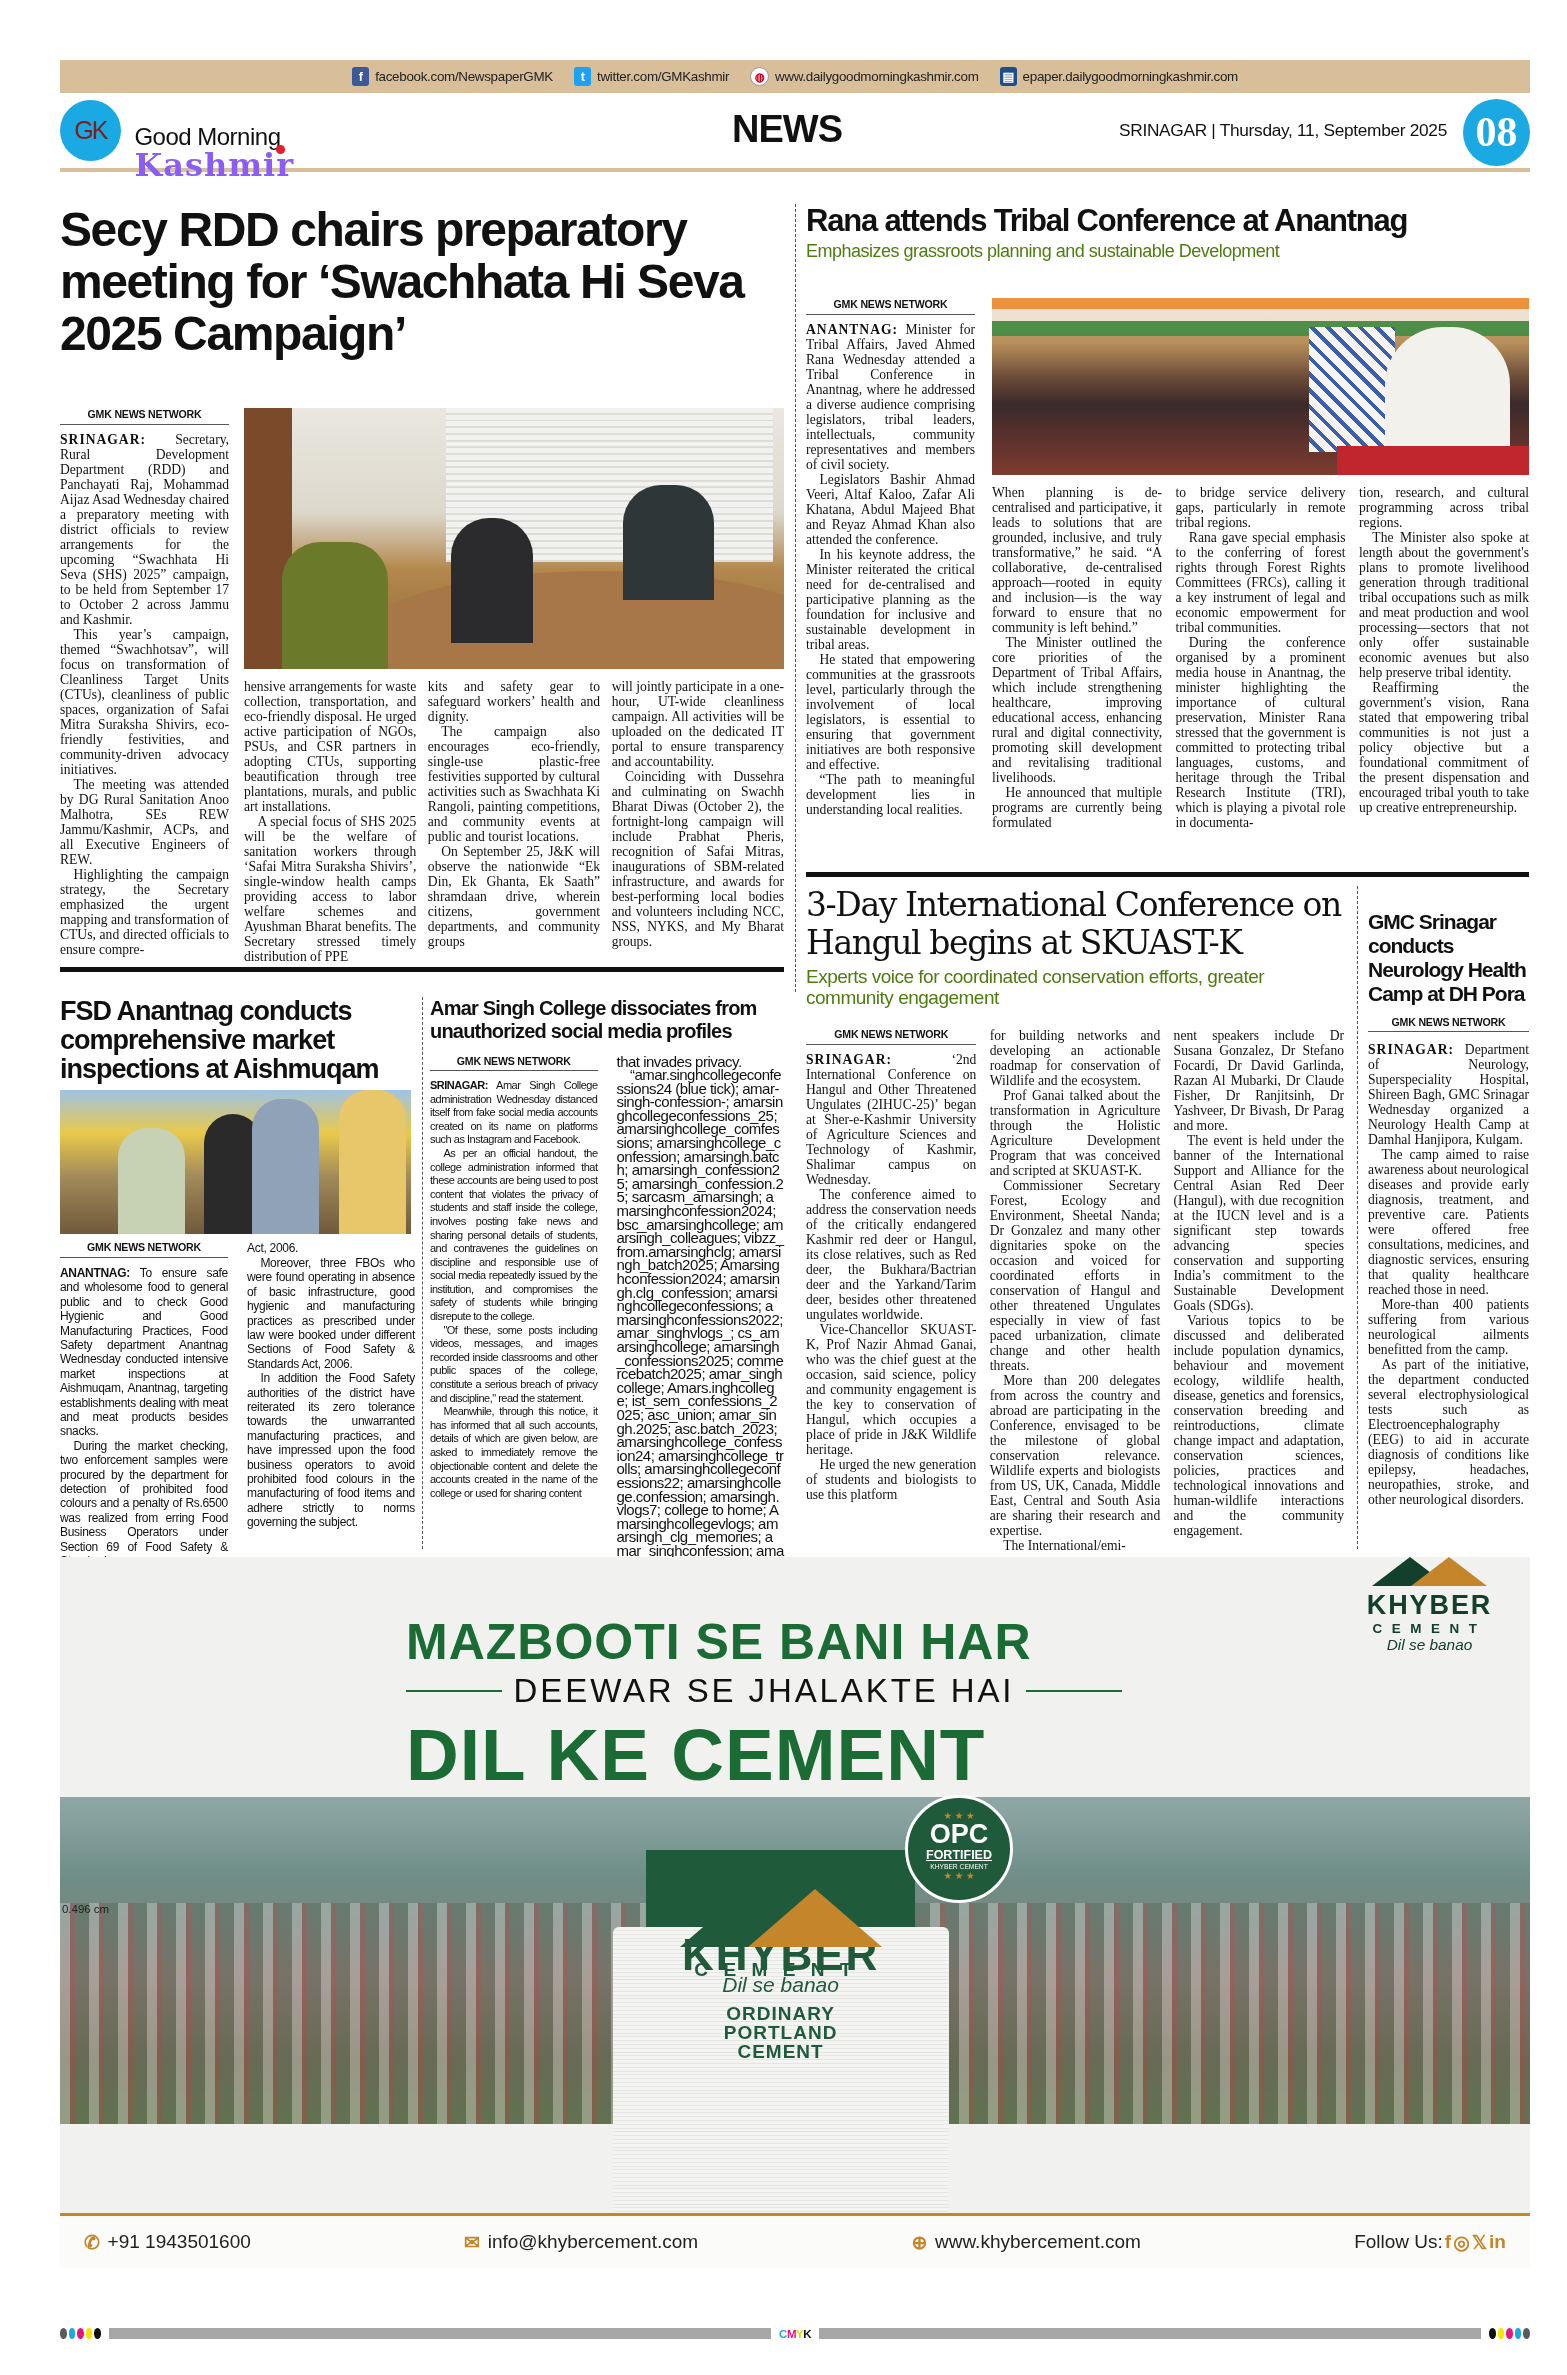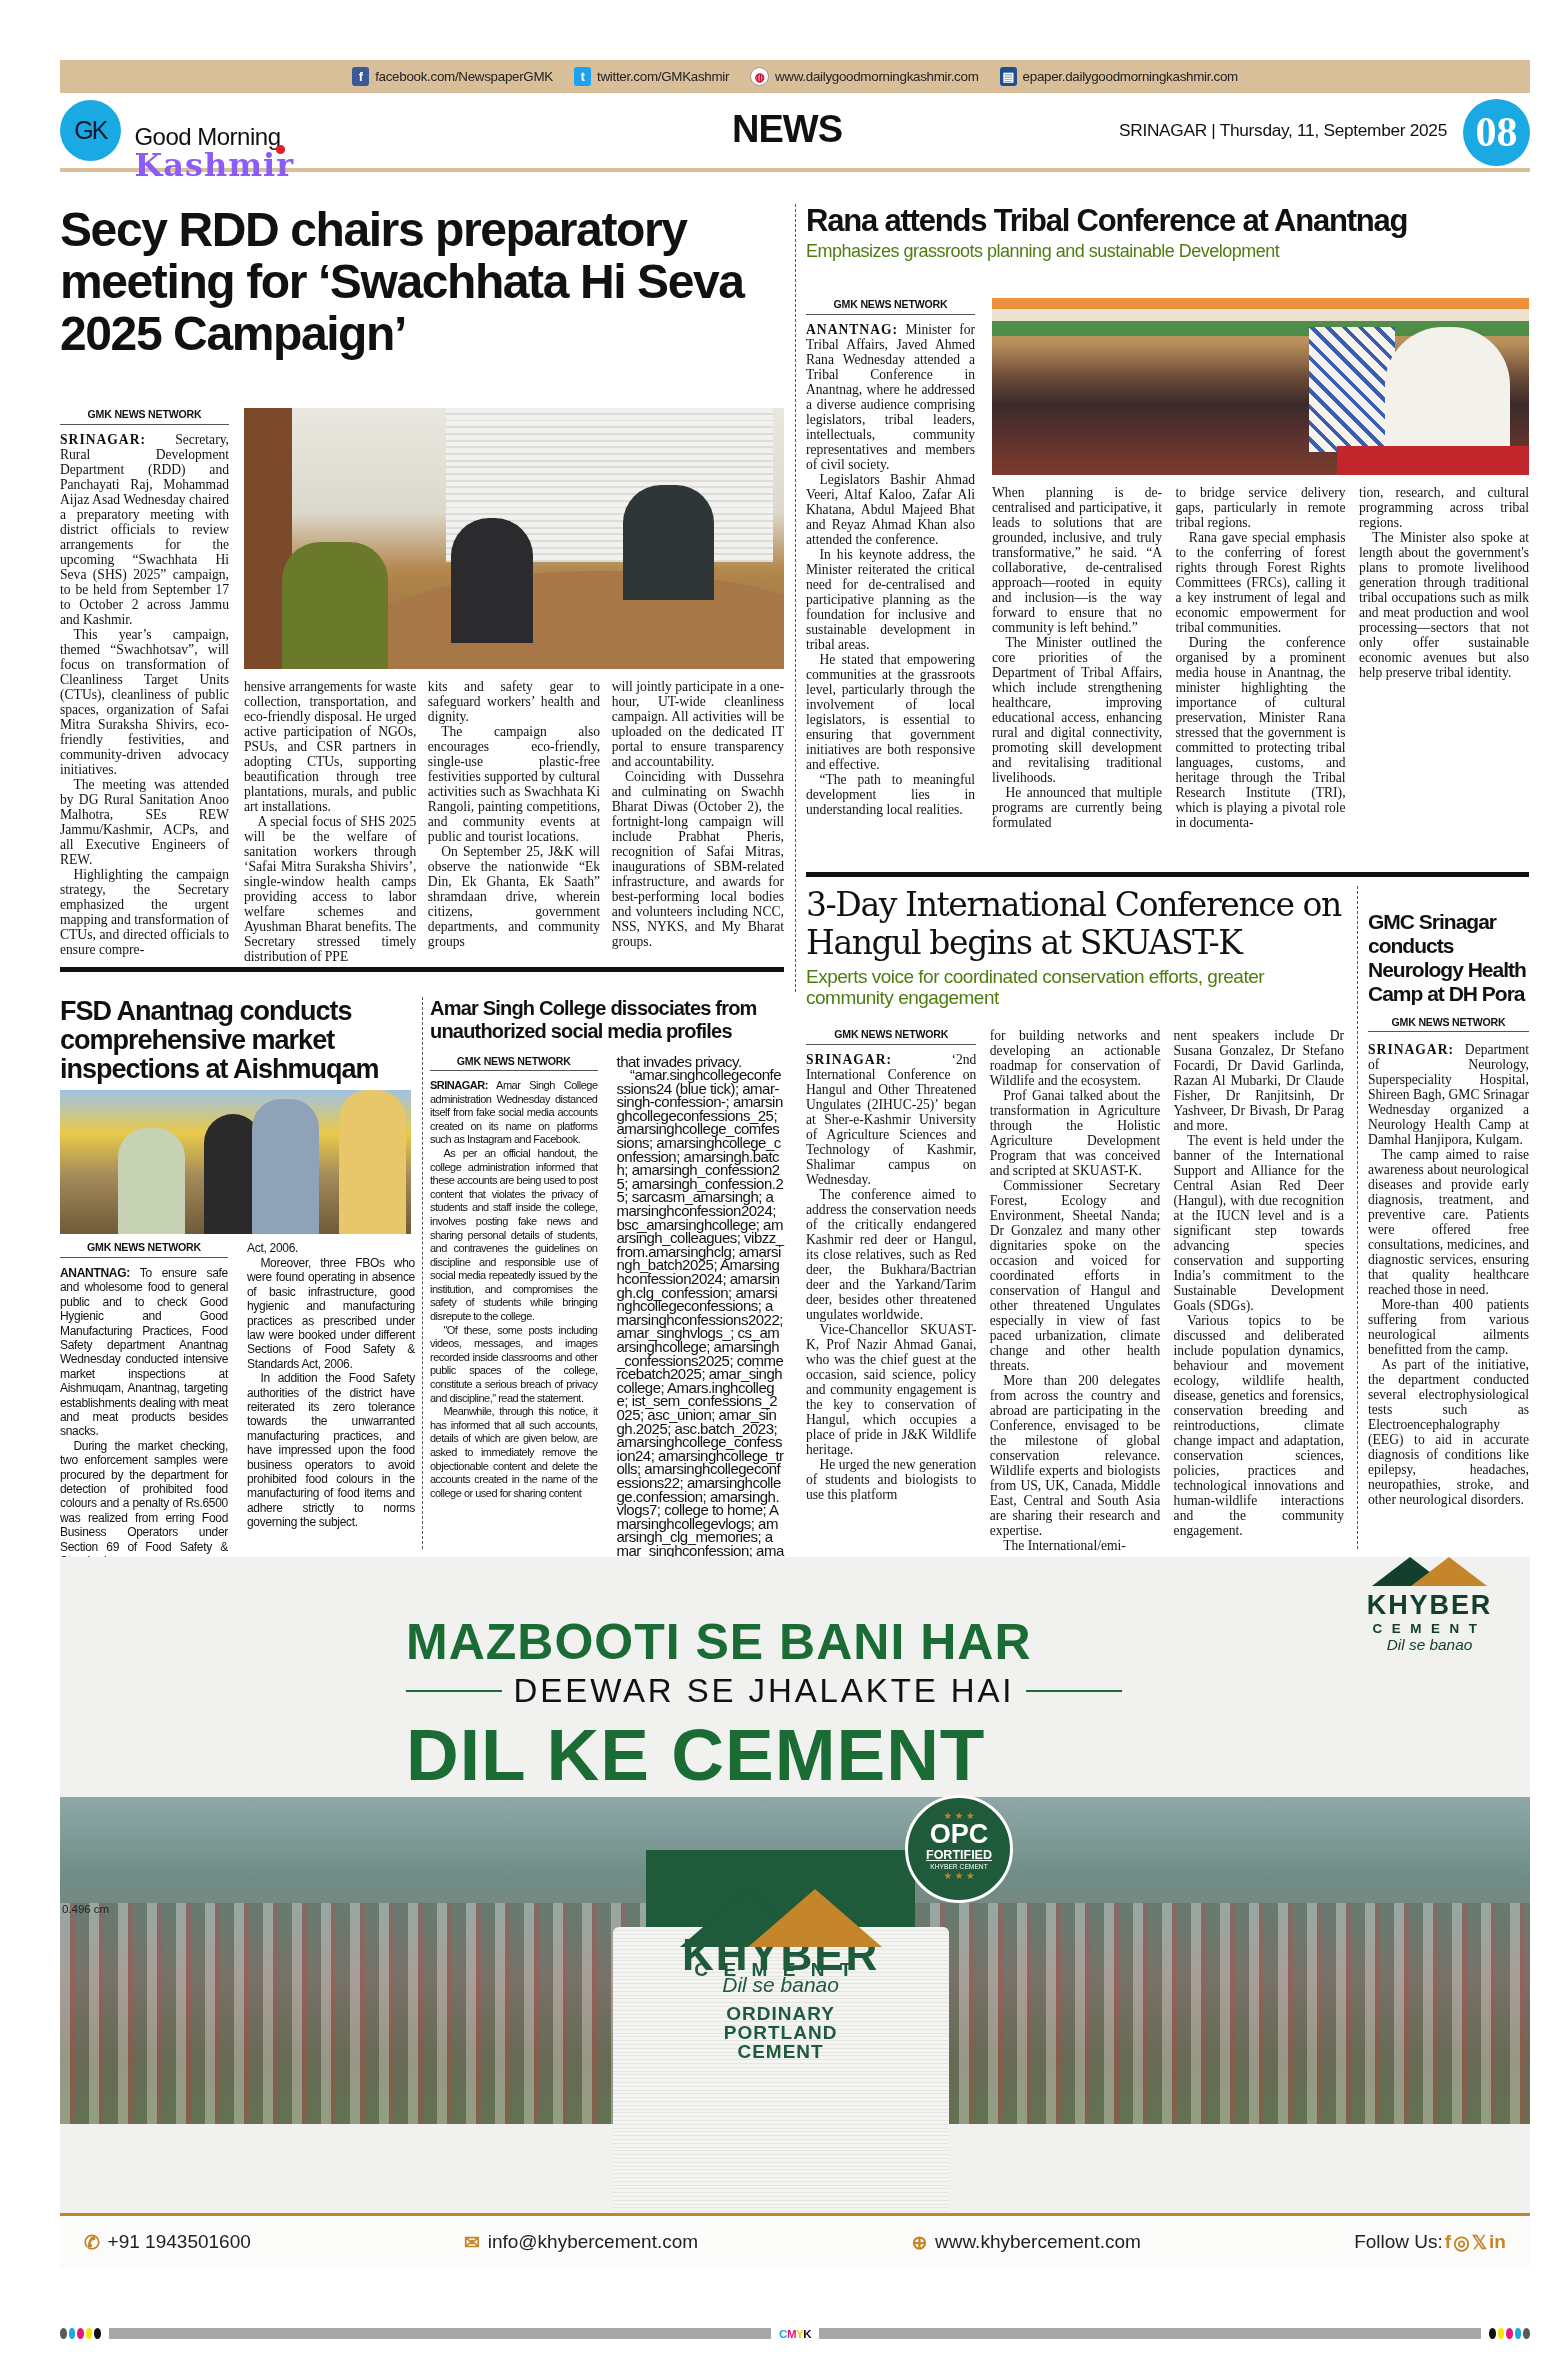--- a/index.html
+++ b/index.html
@@ -10,21 +10,21 @@
   .social-bar { height: 33px; background: #d8bf9a; display: flex; align-items: center; justify-content: center; gap: 21px; font-family: "Liberation Sans", sans-serif; font-size: 13.4px; color: #222; letter-spacing: -0.3px; }
   .social-item { display: flex; align-items: center; gap: 5.8px; }
   .sic { width: 17.3px; height: 19px; border-radius: 2.9px; display: inline-flex; align-items: center; justify-content: center; color: #fff; font-weight: bold; font-size: 12.5px; }
   .sic.fb { background: #3b5998; }
   .sic.tw { background: #1da1f2; }
   .sic.web { background: #fff; color: #c02; border: 1px solid #999; border-radius: 50%; width: 19px; height: 19px; font-size: 11.5px; }
   .sic.ep { background: #1f4e8c; }
 
   
   .masthead { height: 79px; display: flex; align-items: center; position: relative; border-bottom: 4.8px solid #d8bf9a; }
-  .gk-circle { width: 61px; height: 61px; border-radius: 50%; background: #1ba9e3; color: #0f172a; font-family: "Liberation Sans", sans-serif; font-size: 25px; display: flex; align-items: center; justify-content: center; letter-spacing: -1.9px; }
+  .gk-circle { width: 61px; height: 61px; border-radius: 50%; background: #1ba9e3; color: #7f1d1d; font-family: "Liberation Sans", sans-serif; font-size: 25px; display: flex; align-items: center; justify-content: center; letter-spacing: -1.9px; }
   .logo-text { margin-left: 13.4px; line-height: 1; }
   .logo-top { font-family: Liberation Sans, sans-serif; font-size: 24px; color: #111; letter-spacing: -0.5px; margin-top: 45px; }
   .logo-bottom { font-family: "DejaVu Serif", serif; font-weight: bold; font-size: 32px; color: #8b5cf6; letter-spacing: 1px; position: relative; }
   .logo-bottom .dot { position: absolute; width: 8.6px; height: 8.6px; background: #e0202a; border-radius: 50%; right: 9.6px; top: -3.8px; }
   .section-title { position: absolute; left: 672px; top: 15.4px; font-family: "Liberation Sans", sans-serif; font-weight: bold; font-size: 38px; letter-spacing: -1px; }
   .dateline { position: absolute; right: 83px; top: 27px; font-family: "Liberation Sans", sans-serif; font-size: 17.3px; letter-spacing: -0.3px; }
   .page-num { position: absolute; right: 0; top: 5.8px; width: 67px; height: 67px; border-radius: 50%; background: #1ba9e3; color: #fff; font-family: "Liberation Serif", serif; font-weight: bold; font-size: 42px; display: flex; align-items: center; justify-content: center; }
 
   
   .headline-sans { font-family: "Liberation Sans", sans-serif; font-weight: bold; letter-spacing: -1.4px; line-height: 1.08; color: #111; }
@@ -245,20 +245,21 @@
         <p>He announced that multiple programs are currently being formulated</p>
       </div>
       <div class="col body">
         <p style="text-indent:0">to bridge service delivery gaps, particularly in remote tribal regions.</p>
         <p>Rana gave special emphasis to the conferring of forest rights through Forest Rights Committees (FRCs), calling it a key instrument of legal and economic empowerment for tribal communities.</p>
         <p>During the conference organised by a prominent media house in Anantnag, the minister highlighting the importance of cultural preservation, Minister Rana stressed that the government is committed to protecting tribal languages, customs, and heritage through the Tribal Research Institute (TRI), which is playing a pivotal role in documenta-</p>
       </div>
       <div class="col body">
         <p style="text-indent:0">tion, research, and cultural programming across tribal regions.</p>
         <p>The Minister also spoke at length about the government's plans to promote livelihood generation through traditional tribal occupations such as milk and meat production and wool processing—sectors that not only offer sustainable economic avenues but also help preserve tribal identity.</p>
+        <p>Reaffirming the government's vision, Rana stated that empowering tribal communities is not just a policy objective but a foundational commitment of the present dispensation and encouraged tribal youth to take up creative entrepreneurship.</p>
       </div>
     </div>
   </div>
 
   <div class="a3">
     <h1>3-Day International Conference on Hangul begins at SKUAST-K</h1>
     <div class="deck">Experts voice for coordinated conservation efforts, greater community engagement</div>
     <div class="cols3">
       <div class="col">
         <div class="byline">GMK NEWS NETWORK</div>

